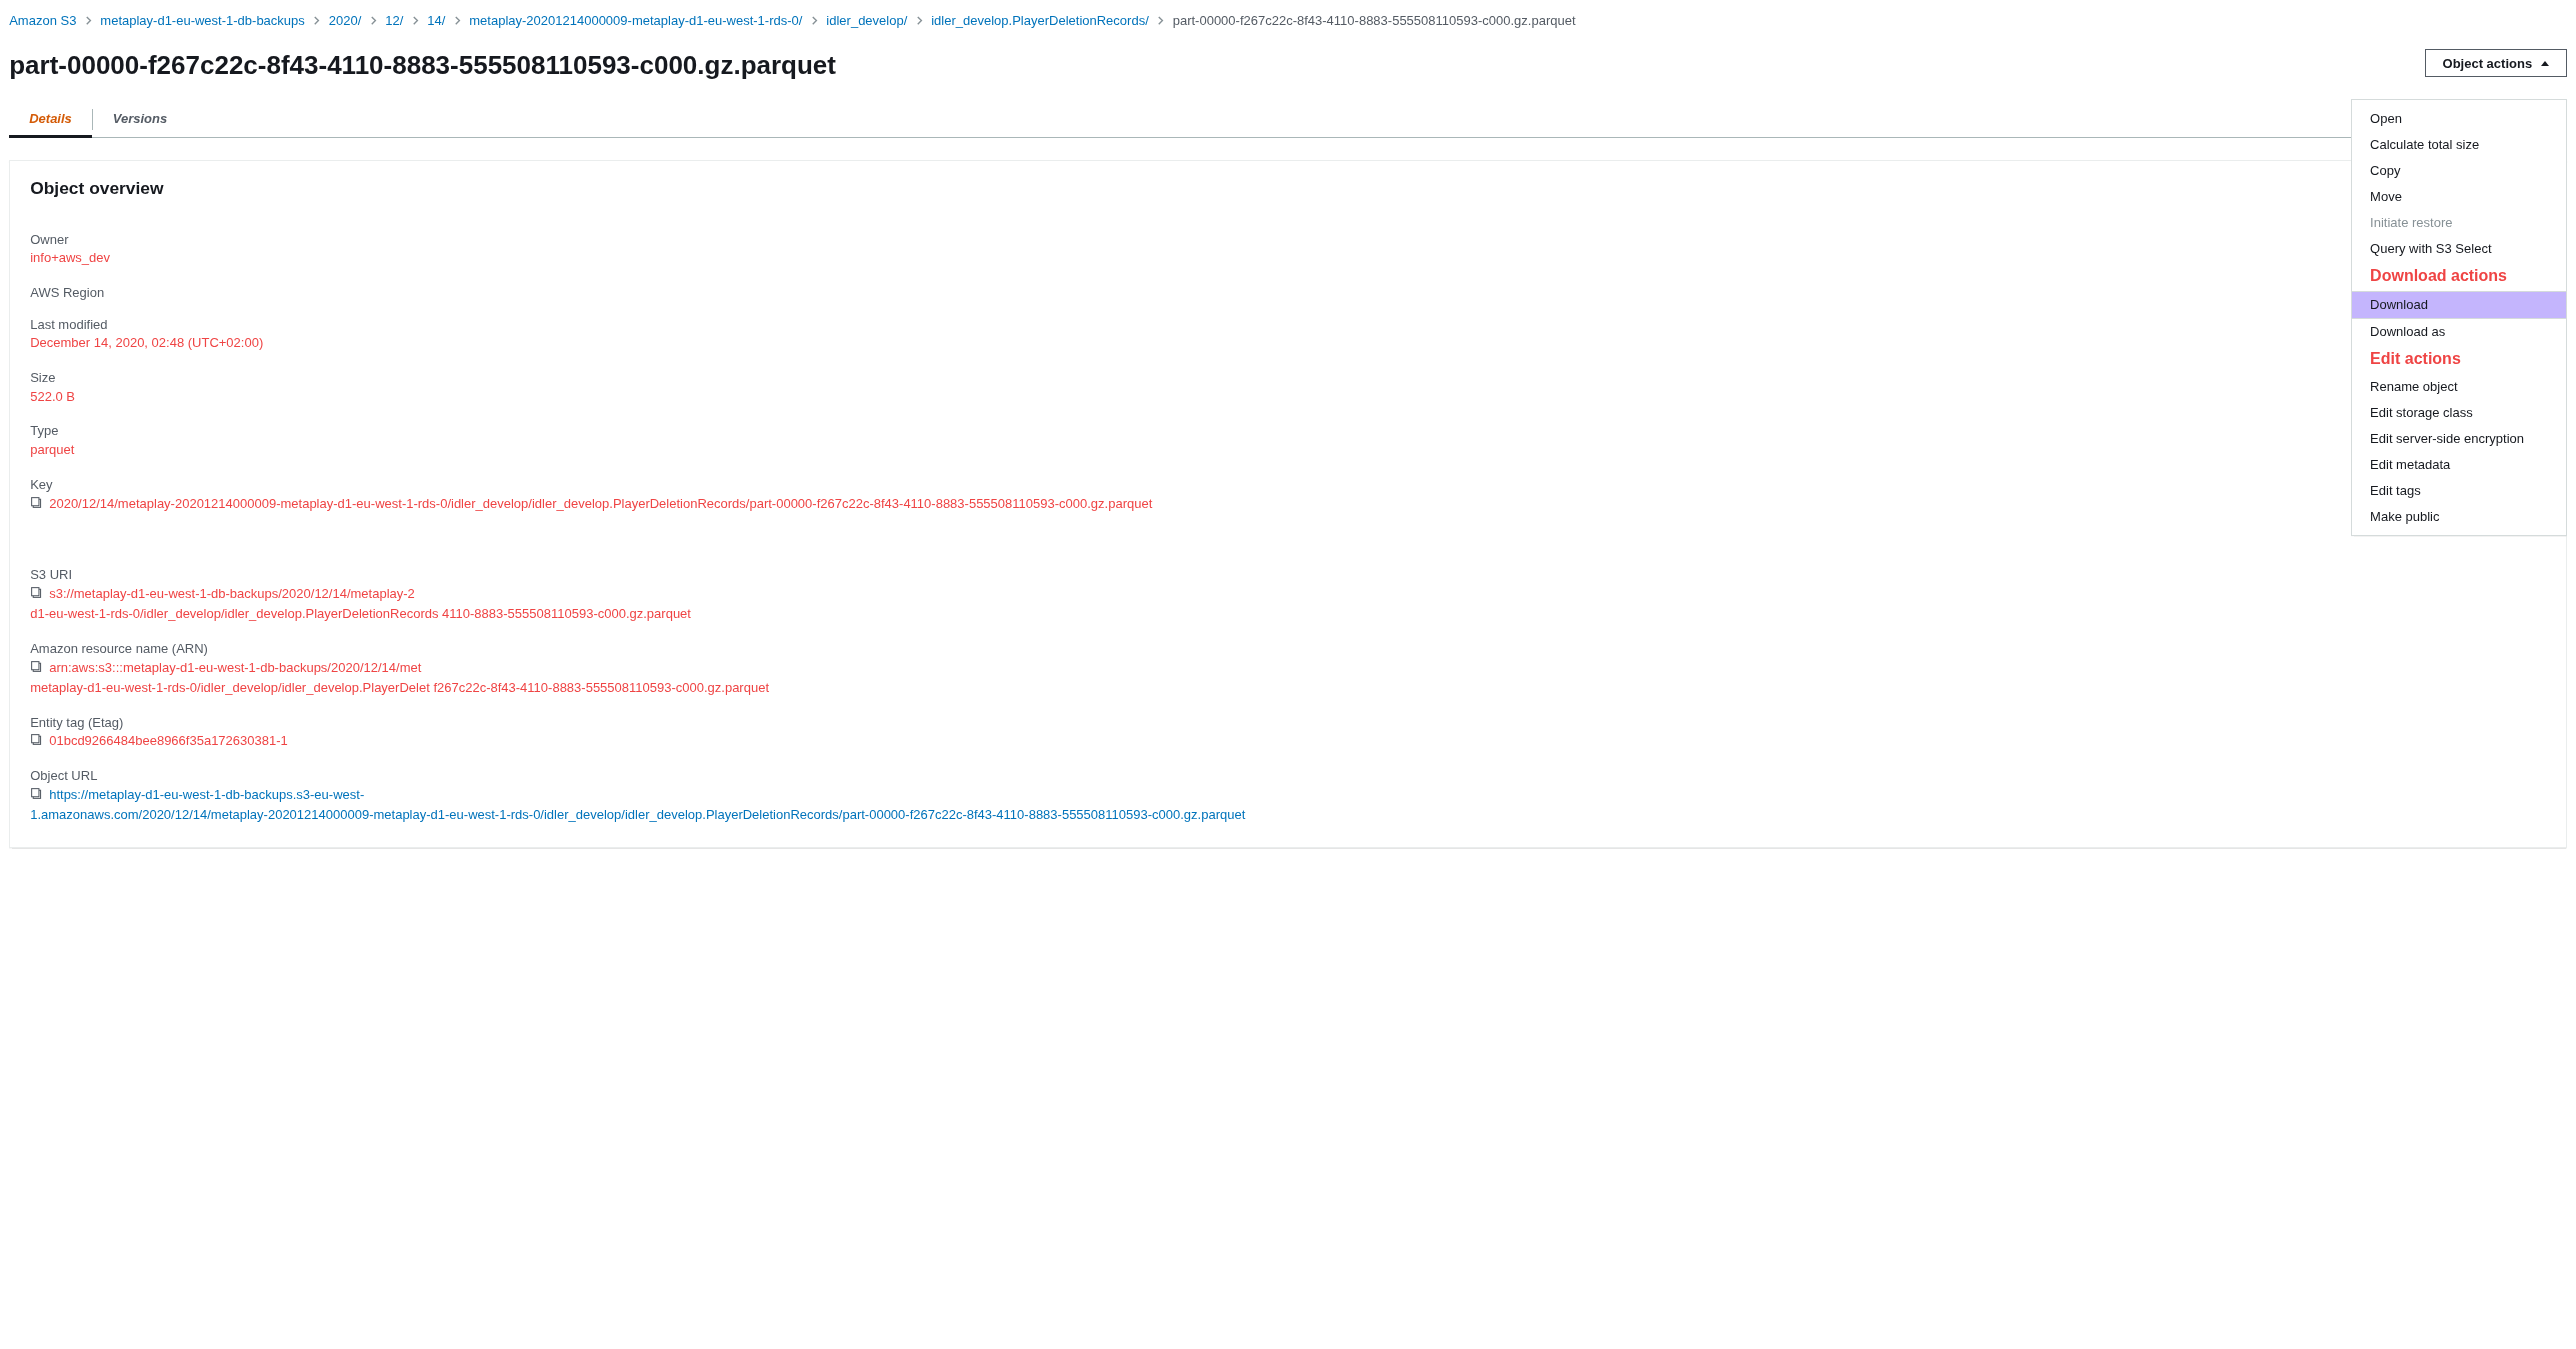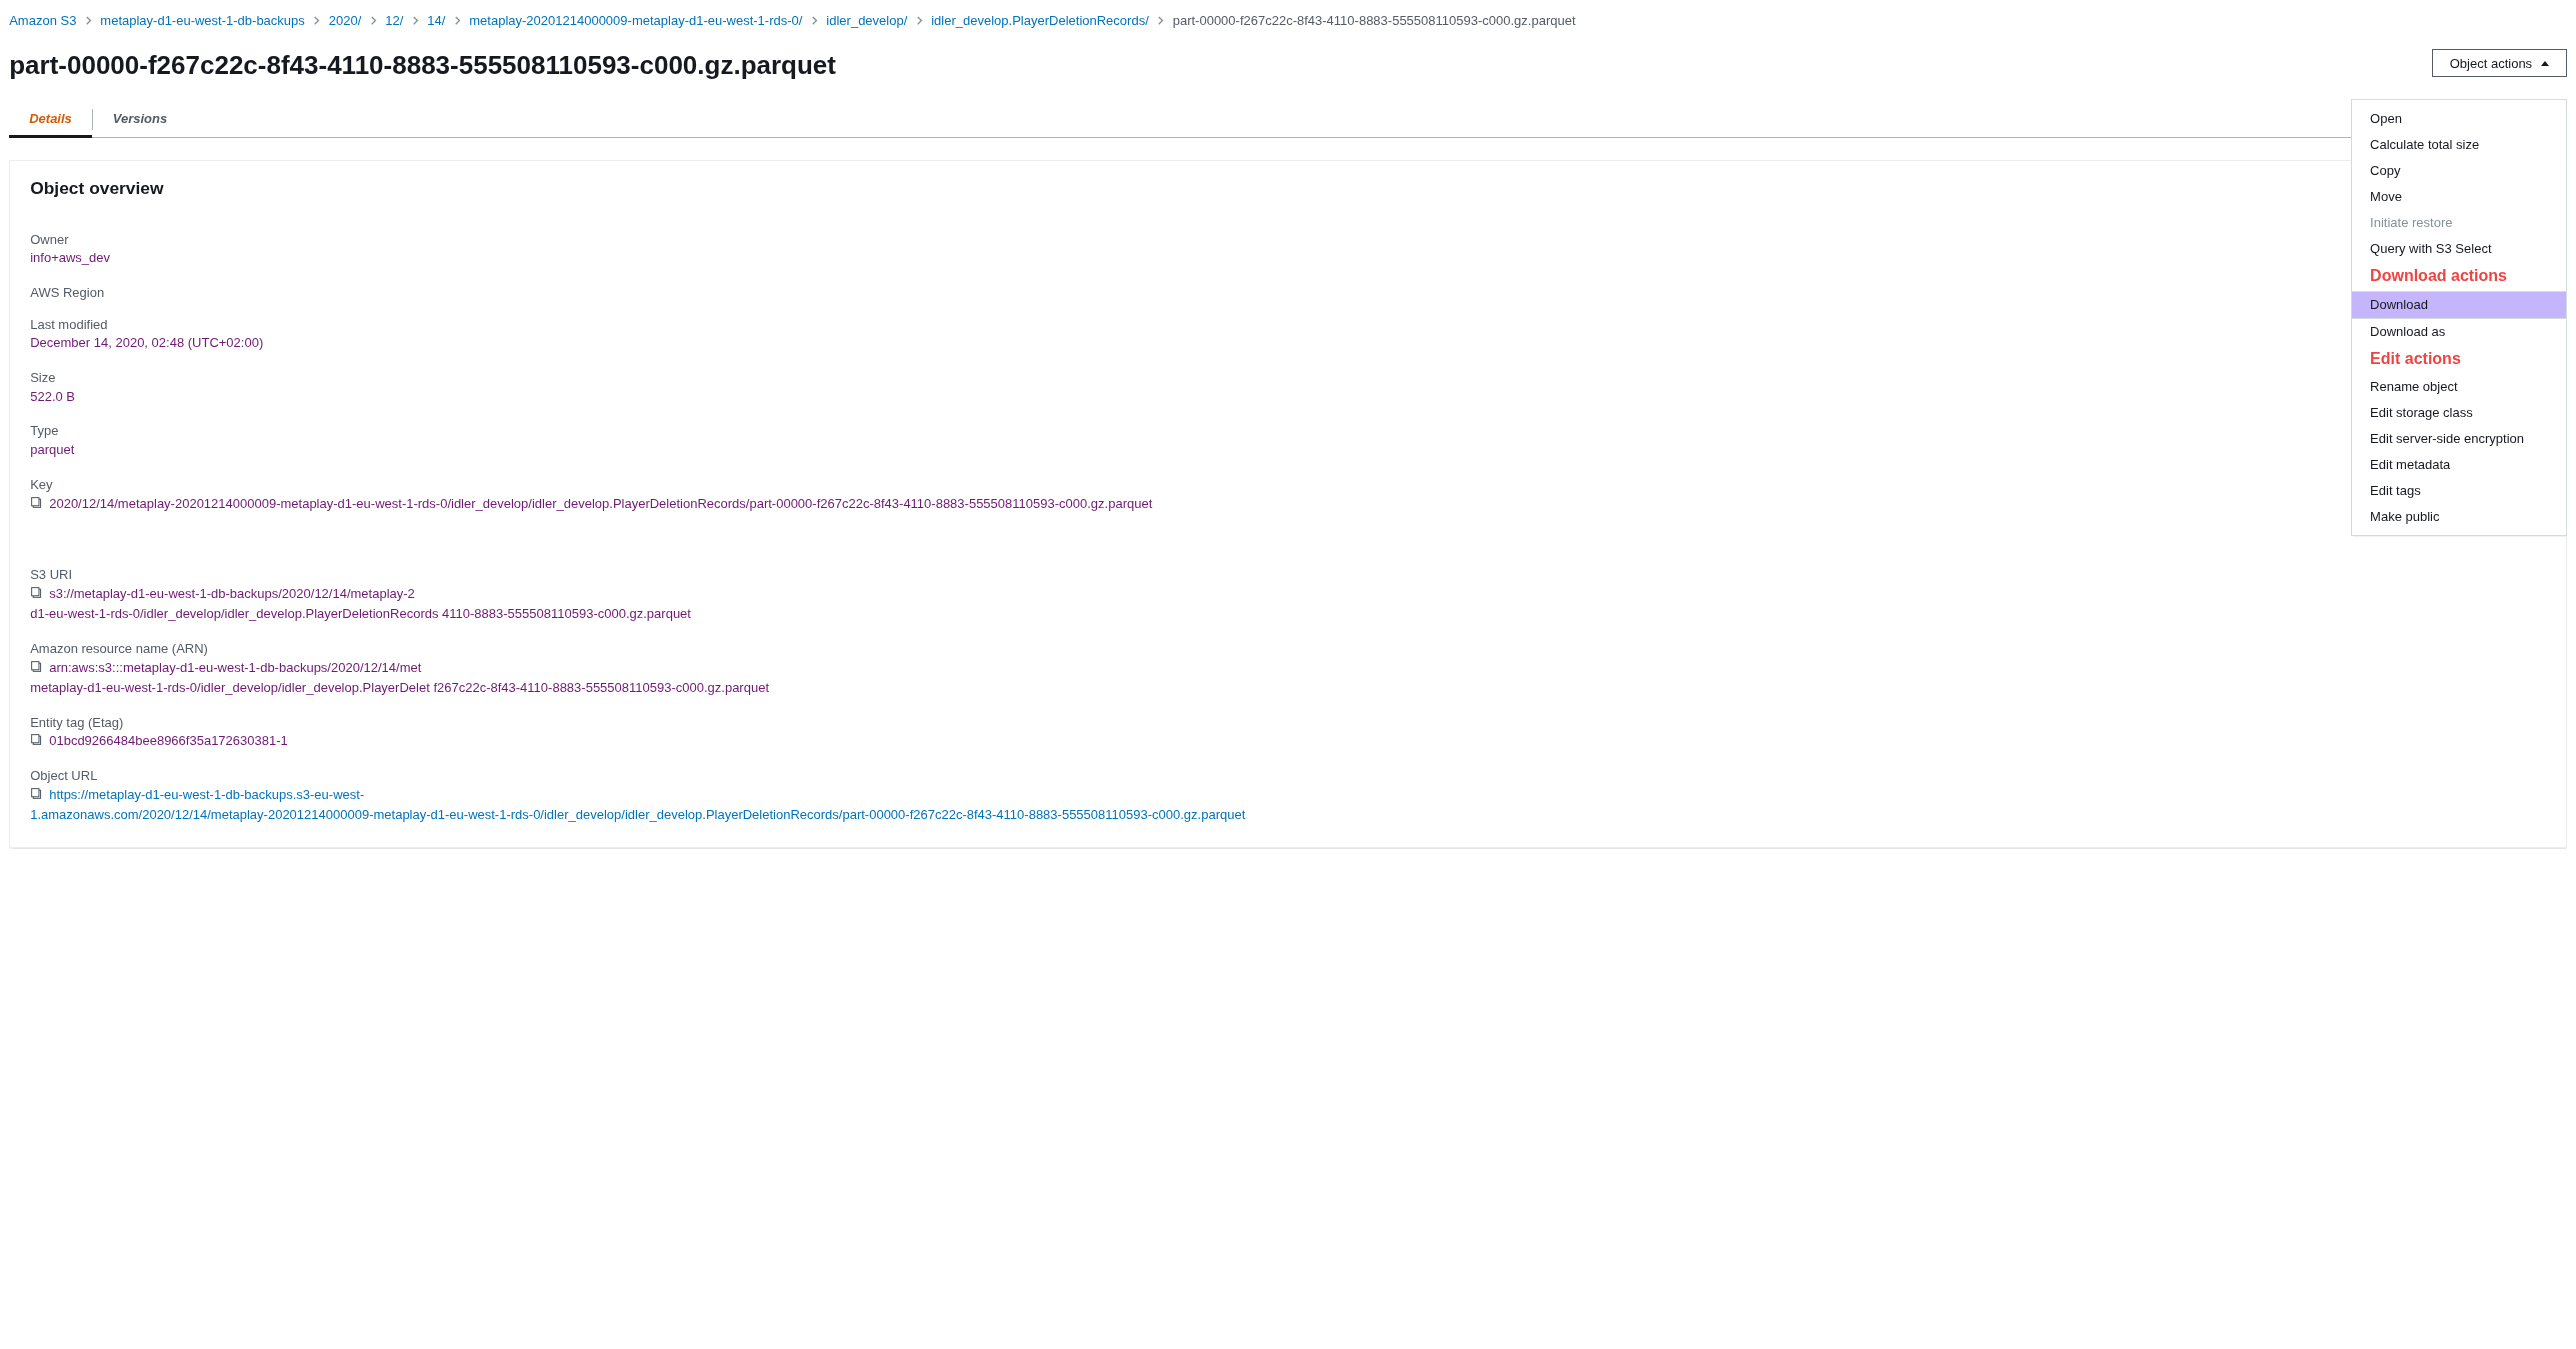--- a/index.html
+++ b/index.html
@@ -47,21 +47,21 @@
     line-height: 1.25;
     color: #16191f;
     flex: 1;
     padding-right: 18.3px;
   }
   .actions-button {
     border: 0.9px solid #545b64;
     background: #ffffff;
     padding: 5.5px 16.5px;
     font-size: 13px;
-    font-weight: 400;
+    font-weight: 700;
     color: #16191f;
     cursor: pointer;
     display: inline-flex;
     align-items: center;
     gap: 9.2px;
     white-space: nowrap;
   }
   .actions-button .caret {
     width: 0; height: 0;
     border-left: 4.6px solid transparent;
@@ -149,21 +149,21 @@
   .col { flex: 1; min-width: 0; }
 
   .field { margin-top: 16.5px; }
   .field .label {
     font-size: 13px;
     color: #545b64;
     margin-bottom: 1.8px;
   }
   .field .value {
     font-size: 13px;
-    color: #701a75;
+    color: #ef4444;
     line-height: 1.55;
     word-break: break-word;
   }
   .field .value.link { color: #0073bb; }
   .copy-row {
     display: flex;
     align-items: flex-start;
     gap: 6px;
   }
   .copy-icon {

